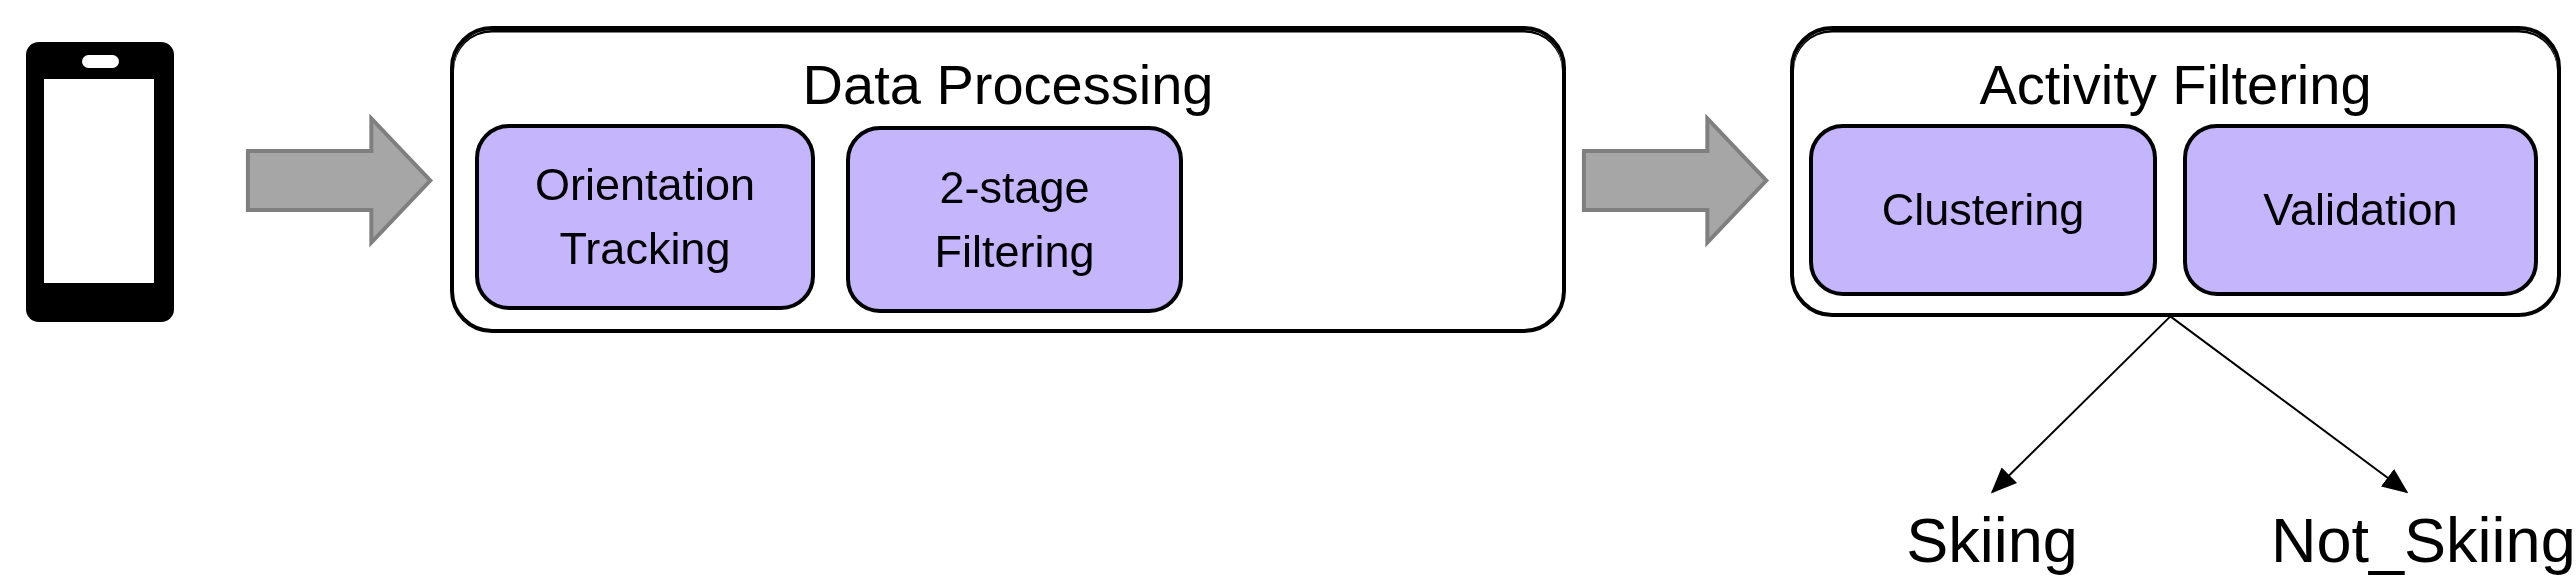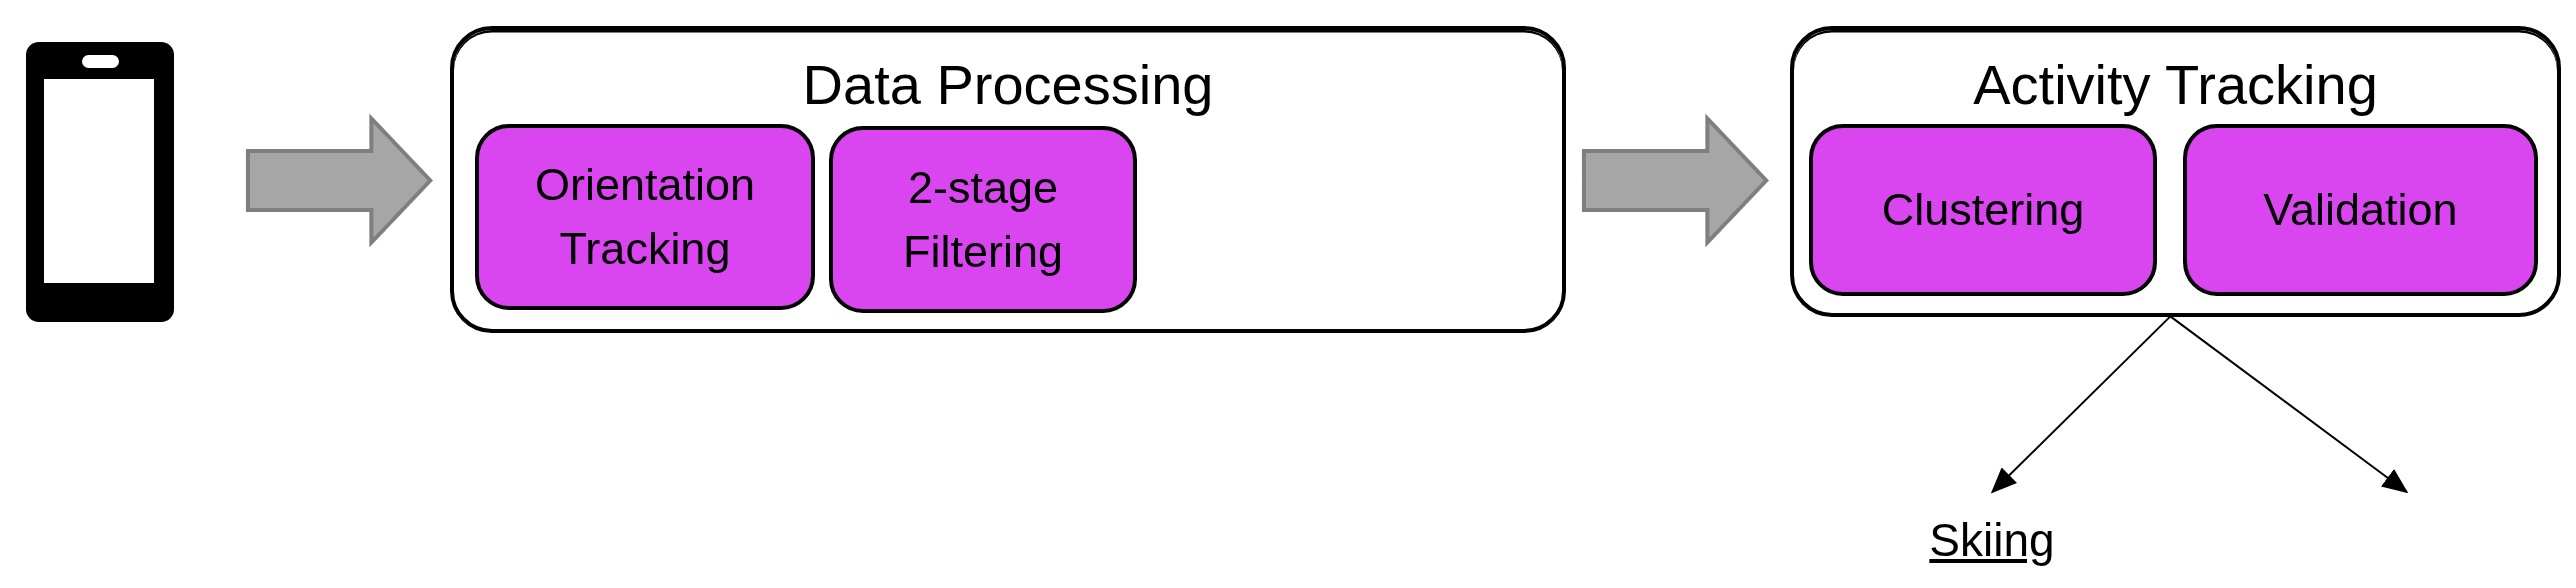--- a/index.html
+++ b/index.html
@@ -48,45 +48,44 @@
     font-size: 56px;
     line-height: 51px;
     white-space: nowrap;
   }
 
   
   .sub-box {
     position: absolute;
     border: 4px solid #000;
     border-radius: 34px;
-    background: #d946ef;
+    background: #c4b5fd;
     box-sizing: border-box;
     display: flex;
     align-items: center;
     justify-content: center;
     text-align: center;
   }
   .sub-box-label {
     font-size: 45px;
     line-height: 64px;
     padding: 0 14.4px;
   }
 
   
   .fork-svg { position: absolute; overflow: visible; }
 
   
   .output-label {
     position: absolute;
     width: 288px;
     text-align: center;
-    font-size: 46px;
+    font-size: 63px;
     line-height: 58px;
     white-space: nowrap;
-    text-decoration: underline;
   }
 </style>
 </head>
 <body>
 
 <div class="canvas">
 
   <div class="phone" style="left:25.6px; top:42px; width:148px; height:280px;">
     <div class="phone-speaker" style="left:56px; top:12.8px; width:37px; height:13.6px;"></div>
     <div class="phone-screen" style="left:18.4px; top:37px; width:110px; height:204px;"></div>
@@ -96,32 +95,32 @@
     <polygon points="2,44 157,44 157,3 231,81 157,159 157,118 2,118" stroke-width="5" fill="#a6a6a6" stroke="#7f7f7f"></polygon>
   </svg>
 
   <div class="group-box" style="left:450px; top:26px; width:1116px; height:307px;">
     <div class="group-title" style="top:29px;">Data Processing</div>
 
     <div class="sub-box" style="left:21px; top:94px; width:340px; height:186px;">
       <div class="sub-box-label">Orientation Tracking</div>
     </div>
 
-    <div class="sub-box" style="left:375px; top:96px; width:308px; height:187px;align-items:center;">
+    <div class="sub-box" style="left:392px; top:96px; width:337px; height:187px;align-items:center;">
       <div class="sub-box-label">2-stage Filtering</div>
     </div>
 
   </div>
 
   <svg class="flow-arrow" style="left:1582px; top:116px;" width="187" height="129" viewBox="0 0 234 162">
     <polygon points="2,44 157,44 157,3 231,81 157,159 157,118 2,118" stroke-width="5" fill="#a6a6a6" stroke="#7f7f7f"></polygon>
   </svg>
 
   <div class="group-box" style="left:1790px; top:26px; width:771px; height:291px;">
-    <div class="group-title" style="top:29px;">Activity Tracking</div>
+    <div class="group-title" style="top:29px;">Activity Filtering</div>
 
     <div class="sub-box" style="left:389px; top:94px; width:355px; height:172px;">
       <div class="sub-box-label">Validation</div>
     </div>
 
     <div class="sub-box" style="left:15px; top:94px; width:348px; height:172px;">
       <div class="sub-box-label">Clustering</div>
     </div>
   </div>
 
@@ -130,15 +129,16 @@
       <marker id="arrowhead" markerWidth="13" markerHeight="11" refX="12" refY="5.5" orient="auto">
         <path d="M0,0 L13,5.5 L0,11 z" fill="#000000"></path>
       </marker>
     </defs>
     <line x1="296" y1="4" x2="73" y2="224" stroke-width="2.5" marker-end="url(#arrowhead)" stroke="#000000"></line>
     <line x1="296" y1="4" x2="592" y2="224" stroke-width="2.5" marker-end="url(#arrowhead)" stroke="#000000"></line>
   </svg>
 
   <div class="output-label" style="left:1848px; top:511px;">Skiing</div>
 
+  <div class="output-label" style="left:2271px; top:511px;">Not_Skiing</div>
 
 </div>
 
 
 </body></html>

